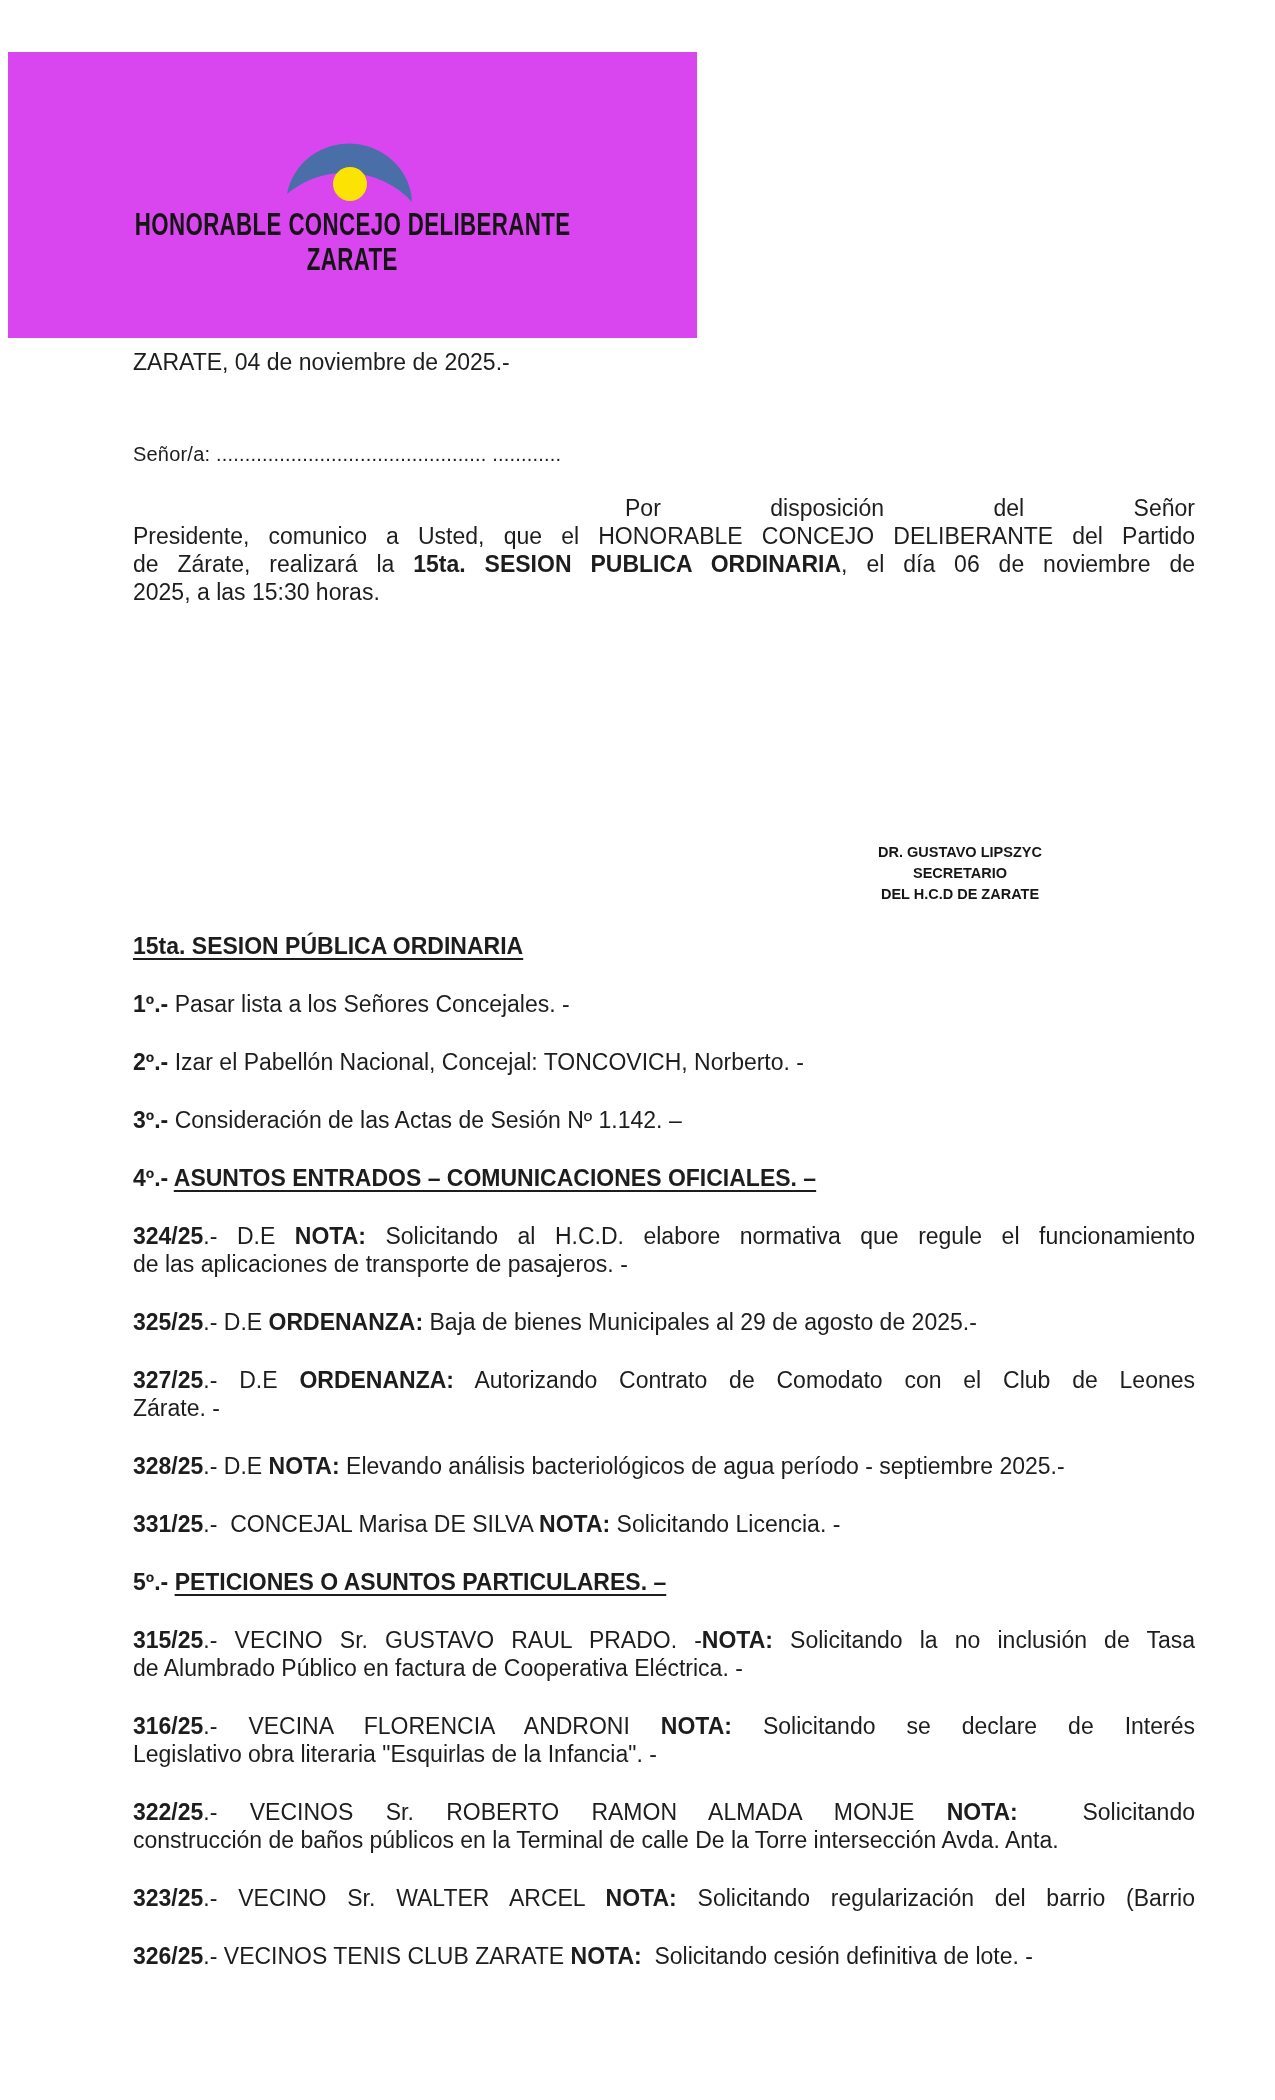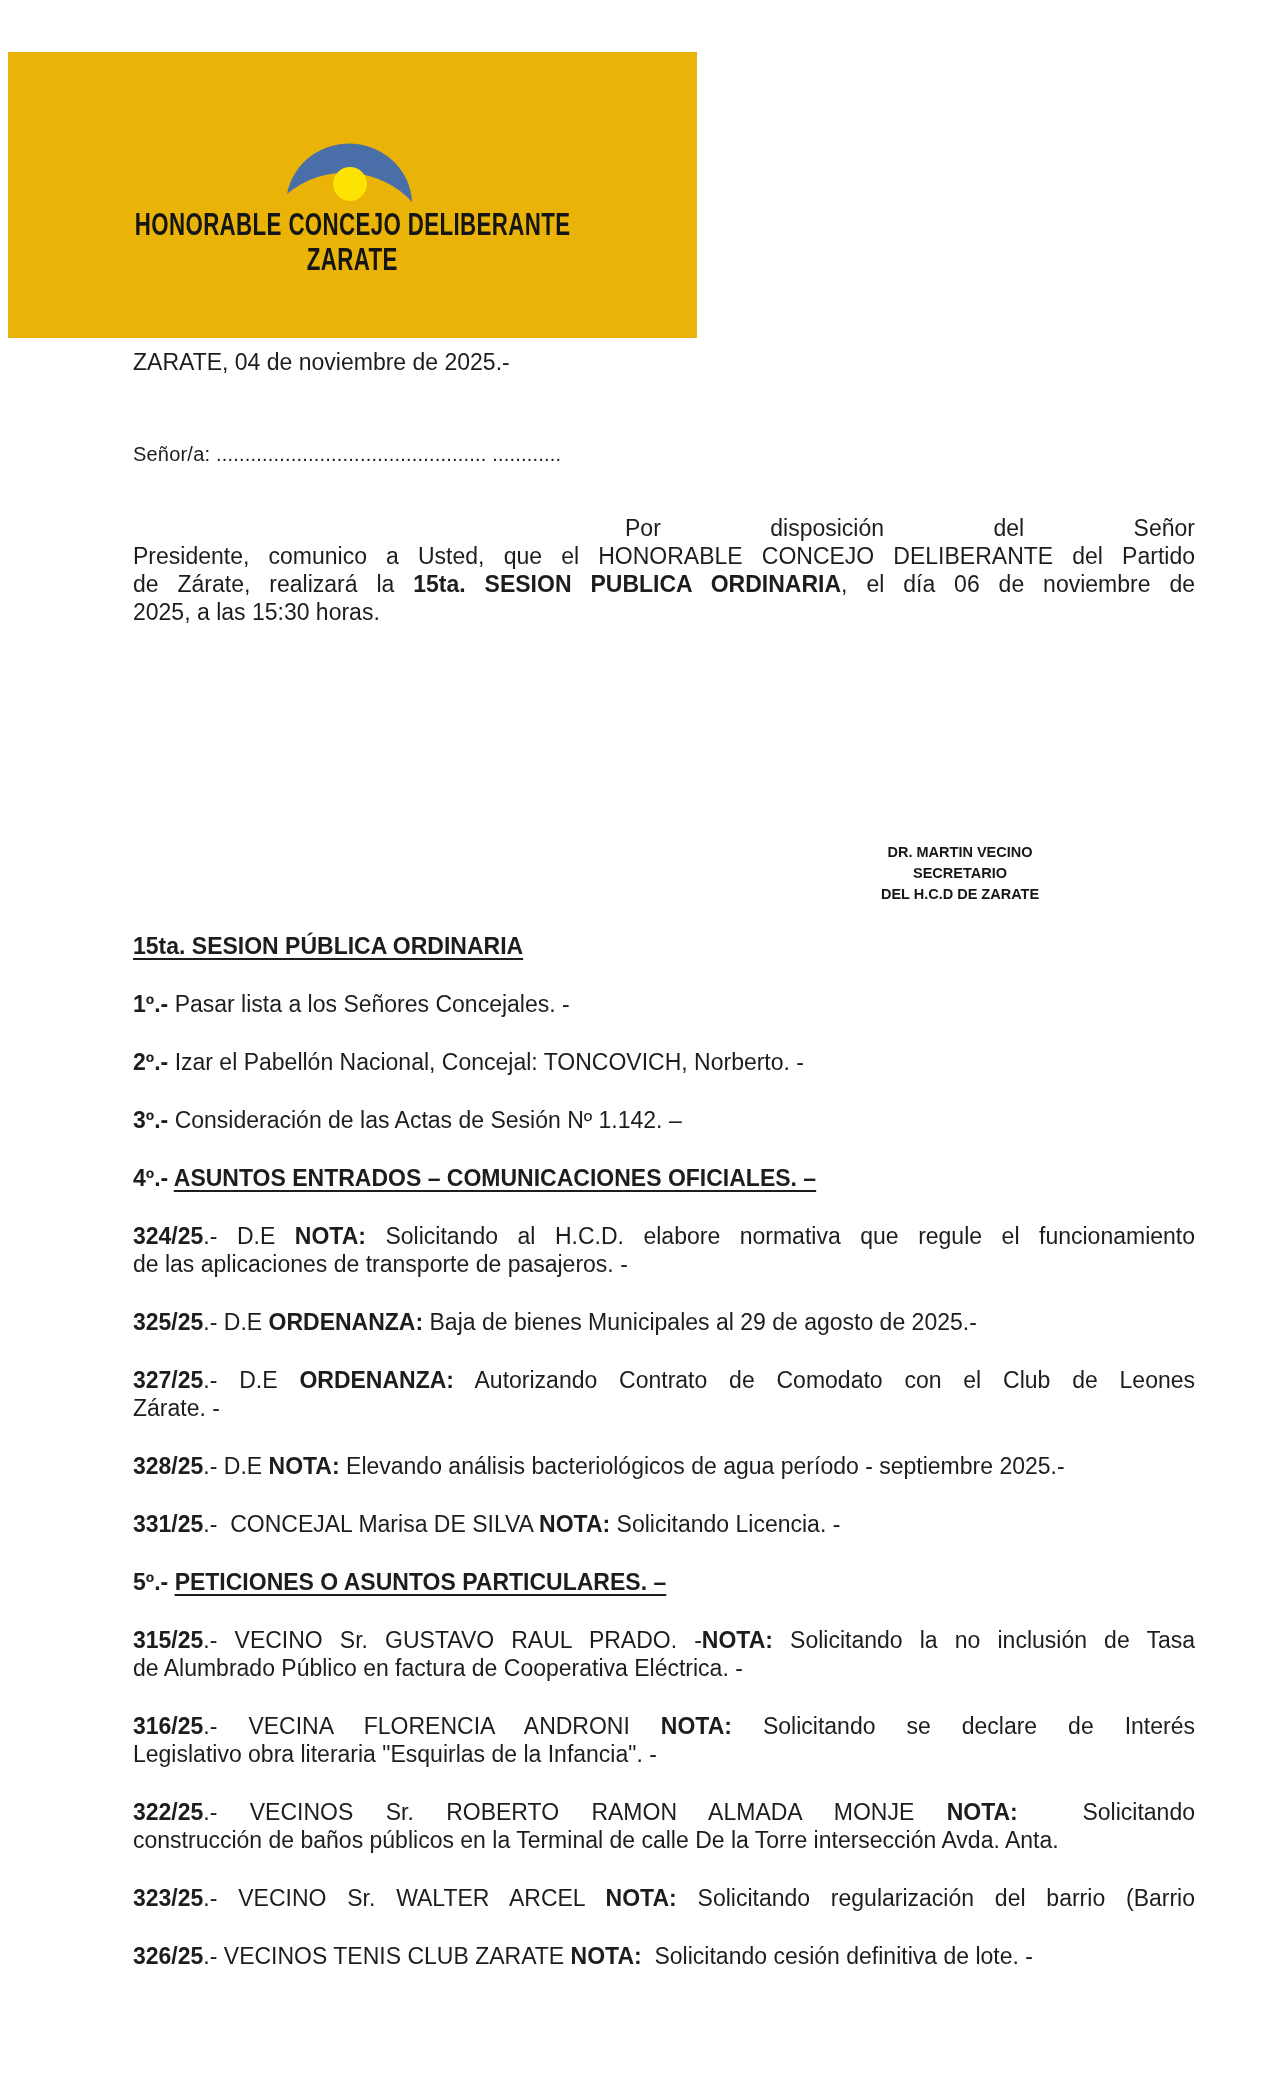--- a/index.html
+++ b/index.html
@@ -17,36 +17,36 @@
   #logo-panel{position:absolute;left:8px;top:52px;width:689px;height:286px;}
   #logo-art{position:absolute;left:277px;top:82px;width:130px;height:85px;}
   .logo-line{position:absolute;left:0;right:0;text-align:center;font-weight:bold;color:#151515;line-height:1;}
   .logo-line>span{display:inline-block;transform:scaleX(0.72);transform-origin:center;white-space:nowrap;letter-spacing:0.5px;}
   #logo-line1{top:157px;font-size:31px;}
   #logo-line2{top:192px;font-size:31px;}
   
   .abs{position:absolute;}
   #date-line{left:133px;top:348px;width:1062px;text-align:left;font-size:23px;line-height:28px;}
   #addressee{left:133px;top:440px;width:1062px;font-size:20px;line-height:28px;letter-spacing:0.2px;}
-  #intro{left:133px;top:494px;width:1062px;margin-top:20px;}
+  #intro{left:133px;top:494px;width:1062px;}
   #signature{left:700px;top:842px;width:520px;text-align:center;font-weight:bold;font-size:14.5px;line-height:21px;color:#161616;}
   #agenda{left:133px;top:932px;width:1062px;}
   .para{margin:0 0 30px 0;font-size:23px;}
   .line{line-height:28px;min-height:28px;}
   .just{text-align:justify;text-align-last:justify;}
   .indent{padding-left:492px;}
   .u{text-decoration:underline;text-decoration-thickness:2px;text-underline-offset:4px;margin-top:28px;}
   .bold{font-weight:bold;}
 </style>
 </head>
 <body>
 
 <div id="page">
 
-  <div id="logo-panel" style="background: #eab308;">
+  <div id="logo-panel" style="background: #d946ef;">
     <svg id="logo-art" viewBox="0 0 130 85" xmlns="http://www.w3.org/2000/svg">
       <path d="M 2,60 A 63,61 0 0 1 127,68 A 88,84 0 0 0 2,60 Z" fill="#4a6fa8"></path>
       <circle cx="65" cy="50" r="17" fill="#fce303"></circle>
     </svg>
     <div class="logo-line" id="logo-line1">
       <span>HONORABLE CONCEJO DELIBERANTE</span>
     </div>
     <div class="logo-line" id="logo-line2">
       <span>ZARATE</span>
     </div>
@@ -59,21 +59,21 @@
   <div class="abs" id="intro">
       <div class="para">
         <div class="line just indent"><span>Por disposición del Señor</span></div>
         <div class="line just"><span>Presidente, comunico a Usted, que el HONORABLE CONCEJO DELIBERANTE del Partido</span></div>
         <div class="line just"><span>de Zárate, realizará la </span><span class="bold">15ta. SESION PUBLICA ORDINARIA</span><span>, el día 06 de noviembre de</span></div>
         <div class="line"><span>2025, a las 15:30 horas.</span></div>
       </div>
     </div>
 
   <div class="abs" id="signature">
-    <div>DR. MARTIN VECINO</div>
+    <div>DR. GUSTAVO LIPSZYC</div>
     <div>SECRETARIO</div>
     <div>DEL H.C.D DE ZARATE</div>
   </div>
 
   <div class="abs" id="agenda">
       <div class="para">
         <div class="line"><span class="bold u">15ta. SESION PÚBLICA ORDINARIA</span></div>
       </div>
       <div class="para">
         <div class="line"><span class="bold">1º.-</span><span> Pasar lista a los Señores Concejales. -</span></div>

